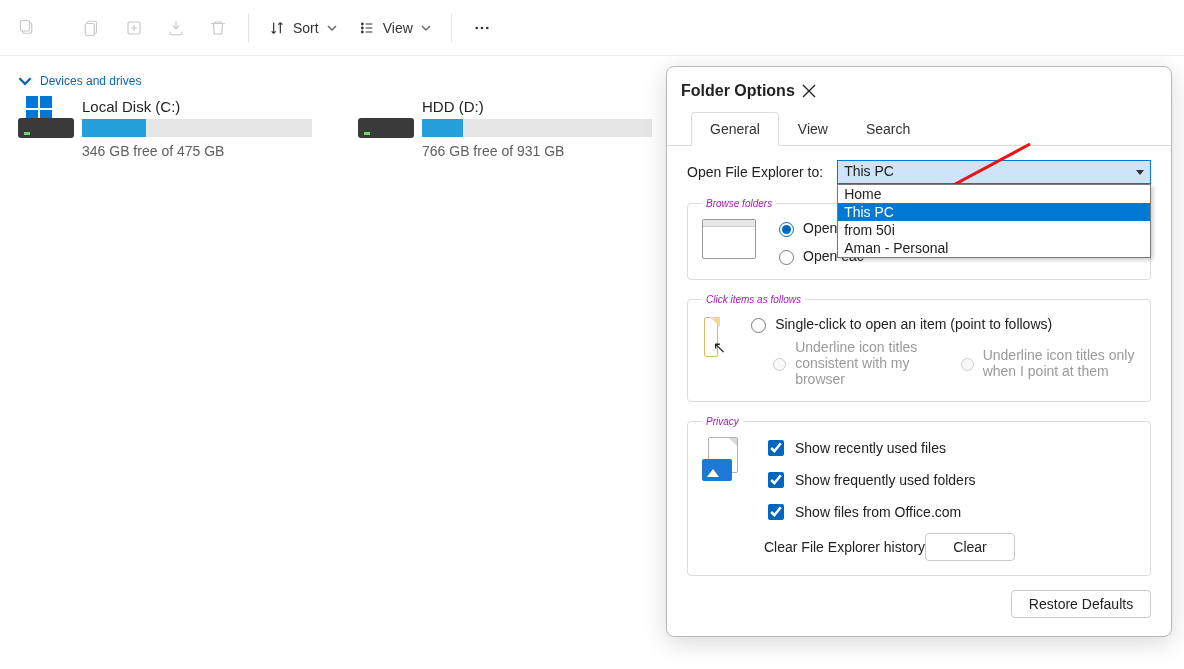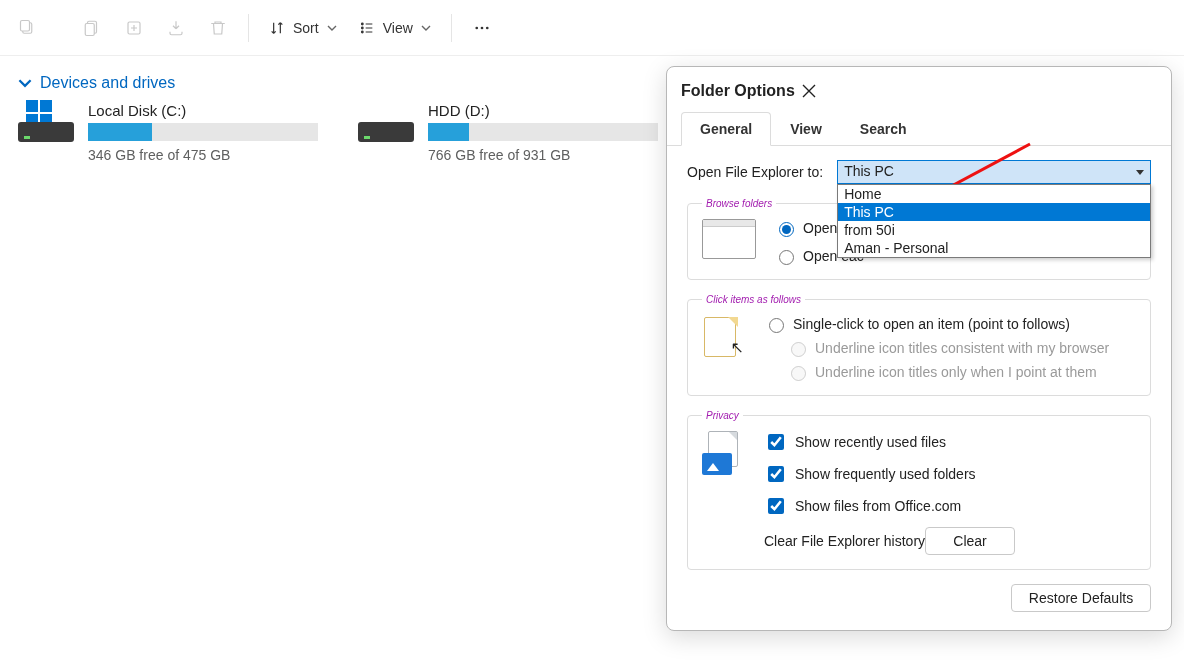--- a/index.html
+++ b/index.html
@@ -6,40 +6,40 @@
   body { margin:0; width:1184px; height:669px; background:#fff; overflow:hidden; position:relative; }
   
   .toolbar { display:flex; align-items:center; height:56px; padding:8px 8px; border-bottom:1px solid #eee; gap:2px;}
   .tb-btn { width:40px; height:40px; display:flex; align-items:center; justify-content:center; color:#6b6b6b; border-radius:4px;}
   .tb-btn.dis { color:#c8c8c8; }
   .tb-sep { width:1px; height:28px; background:#e5e5e5; margin:0 8px; }
   .tb-drop { display:flex; align-items:center; gap:8px; padding:0 10px; height:40px; color:#333; font-size:14px;}
   .tb-drop svg.chev { width:10px; height:10px; }
   
   .explorer { padding: 12px 18px; }
-  .grp-head { display:flex; align-items:center; gap:8px; color:#0067c0; font-size:16px; margin:6px 0 10px 0;}
+  .grp-head { display:flex; align-items:center; gap:8px; color:#0067c0; font-size:12px; margin:6px 0 10px 0;}
   .grp-head svg { width:14px; height:14px; }
   .drives { display:flex; gap:40px; }
-  .drive { display:flex; gap:14px; width:300px; }
+  .drive { display:flex; gap:8px; width:300px; }
   .drive-icon { width:56px; height:40px; position:relative; }
   .drive-icon .platter { position:absolute; left:0; bottom:0; width:56px; height:20px; background:#3a3a3a; border-radius:3px;}
   .drive-icon .win { position:absolute; left:8px; top:-2px; display:grid; grid-template-columns:12px 12px; grid-template-rows:12px 12px; gap:2px;}
   .drive-icon .win span { background:#0078d4;}
   .drive-icon .led { position:absolute; left:6px; bottom:3px; width:6px; height:3px; background:#6cd96c;}
   .drive-info { flex:1; }
   .drive-name { font-size:15px; color:#222; margin-bottom:4px;}
   .progress { width:230px; height:18px; background:#e6e6e6;}
   .progress .bar { height:100%; background:#26a0da;}
   .drive-free { font-size:14px; color:#5f6060; margin-top:6px;}
   
   .dialog { position:absolute; left:666px; top:66px; width:506px; background:#fff; border:1px solid #b7b7b7; border-radius:8px; box-shadow:0 6px 24px rgba(0,0,0,.15);}
   .dlg-title { display:flex; align-items:center; padding:10px 14px 6px 14px;font-weight:bold;}
   .dlg-title span { font-size:16px; color:#222;}
   .close-x { width:28px; height:28px; display:flex; align-items:center; justify-content:center;}
-  .tabs { display:flex; gap:0; padding:0 14px; border-bottom:1px solid #dcdcdc;font-weight:bold;}
+  .tabs { display:flex; gap:0; padding:0 24px; border-bottom:1px solid #dcdcdc;}
   .tab { padding:8px 18px; font-size:14px; color:#333; border:1px solid transparent; border-bottom:none; position:relative; top:1px;}
   .tab.active { background:#fff; border-color:#dcdcdc; border-bottom:1px solid #fff; border-radius:4px 4px 0 0;}
   .dlg-body { padding:14px 20px 18px 20px; font-size:14px; color:#222;}
   .row-open { display:flex; align-items:center; gap:14px; margin-bottom:14px;}
   .combo { position:relative; flex:1; }
   .combo-box { height:24px; border:1px solid #0078d4; background:#cfe4f8; padding:2px 20px 2px 6px; font-size:14px; position:relative;}
   .combo-box::after { content:""; position:absolute; right:6px; top:9px; border-left:4px solid transparent; border-right:4px solid transparent; border-top:5px solid #333;}
   .combo-pop { position:absolute; left:0; top:24px; right:0; background:#fff; border:1px solid #7a7a7a; box-shadow:2px 2px 4px rgba(0,0,0,.2); z-index:5;}
   .combo-pop .opt { padding:1px 6px; font-size:14px;}
   .combo-pop .opt.sel { background:#0078d4; color:#fff;}
@@ -48,21 +48,21 @@
   .browse-row { display:flex; gap:18px; align-items:flex-start;}
   .win-icon { width:54px; height:40px; border:1px solid #999; border-radius:2px; position:relative; background:#fff;}
   .win-icon::before { content:""; position:absolute; top:0; left:0; right:0; height:6px; background:#e8e8e8; border-bottom:1px solid #ccc;}
   .radio-col { display:flex; flex-direction:column; gap:10px;}
   .rad { display:flex; align-items:center; gap:6px;}
   .rad input { accent-color:#0067c0; width:15px; height:15px;}
   .click-icon { width:44px; height:44px; position:relative;}
   .click-icon .page { position:absolute; inset:2px 10px 2px 2px; background:#fff; border:1px solid #d8b866; border-radius:2px;}
   .click-icon .fold { position:absolute; top:2px; right:8px; width:0; height:0; border-top:10px solid #f2d891; border-left:10px solid transparent;}
   .click-icon .cursor { position:absolute; bottom:2px; right:2px; font-size:16px;}
-  .sub { margin-left:22px; display:flex; flex-direction:column; gap:6px;}
+  .sub { margin-left:22px; display:flex; flex-direction:row; }
   .sub .rad { color:#9a9a9a;}
   .sub .rad input { accent-color:#9a9a9a;}
   .priv-row { display:flex; gap:18px; align-items:flex-start;}
   .priv-icon { width:44px; height:44px; position:relative;}
   .priv-icon .back { position:absolute; left:6px; top:0; width:30px; height:36px; background:#fff; border:1px solid #aeb3b8; border-radius:2px;}
   .priv-icon .back::before { content:""; position:absolute; top:0; right:0; border-top:8px solid #d6dade; border-left:8px solid transparent;}
   .priv-icon .photo { position:absolute; left:0; bottom:0; width:30px; height:22px; background:#1e78d6; border-radius:2px;}
   .priv-icon .photo::after { content:""; position:absolute; left:5px; bottom:4px; width:0; height:0; border-left:6px solid transparent; border-right:6px solid transparent; border-bottom:8px solid #fff;}
   .chk-col { display:flex; flex-direction:column; gap:10px;}
   .chk { display:flex; align-items:center; gap:8px;}

